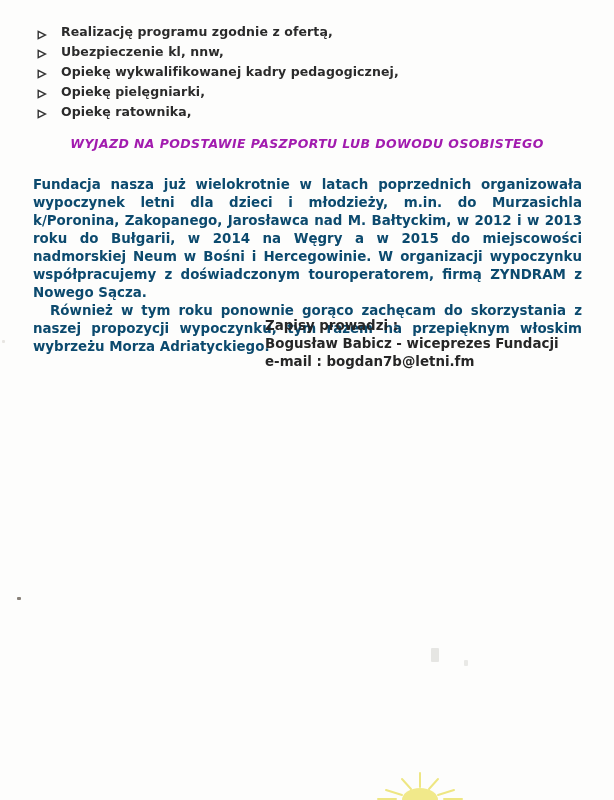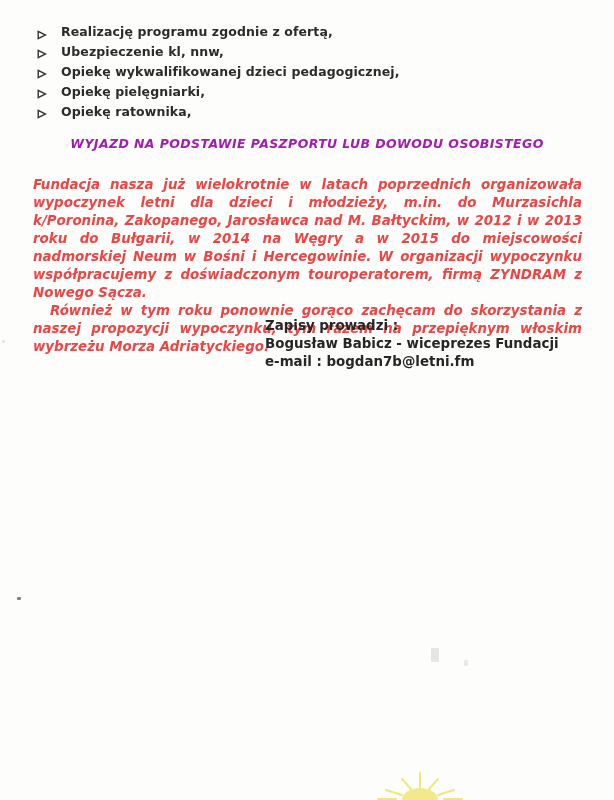--- a/index.html
+++ b/index.html
@@ -54,22 +54,21 @@
   }
   
   .body-text {
     position: absolute;
     left: 33px;
     top: 176px;
     width: 549px;
     font-size: 13.4px;
     line-height: 18px;
     font-weight: 600;
-    color: #ef4444;
-    font-style: italic;
+    color: #0c4a6e;
   }
   .body-text p {
     margin: 0;
     text-align: justify;
   }
   .body-text p.indent {
     text-indent: 17px;
   }
   .body-text .bold {
     font-weight: 800;
@@ -118,21 +117,21 @@
     <li>
       <span class="arrow"><svg width="10" height="10" viewBox="0 0 10 10">
             <path d="M1.2,1.4 L8.6,5 L1.2,8.6 Z" fill="none" stroke="#333" stroke-width="1.4" stroke-linejoin="miter"></path>
           </svg></span>
       <span>Ubezpieczenie kl, nnw,</span>
     </li>
     <li>
       <span class="arrow"><svg width="10" height="10" viewBox="0 0 10 10">
             <path d="M1.2,1.4 L8.6,5 L1.2,8.6 Z" fill="none" stroke="#333" stroke-width="1.4" stroke-linejoin="miter"></path>
           </svg></span>
-      <span>Opiekę wykwalifikowanej dzieci pedagogicznej,</span>
+      <span>Opiekę wykwalifikowanej kadry pedagogicznej,</span>
     </li>
     <li>
       <span class="arrow"><svg width="10" height="10" viewBox="0 0 10 10">
             <path d="M1.2,1.4 L8.6,5 L1.2,8.6 Z" fill="none" stroke="#333" stroke-width="1.4" stroke-linejoin="miter"></path>
           </svg></span>
       <span>Opiekę pielęgniarki,</span>
     </li>
     <li>
       <span class="arrow"><svg width="10" height="10" viewBox="0 0 10 10">
             <path d="M1.2,1.4 L8.6,5 L1.2,8.6 Z" fill="none" stroke="#333" stroke-width="1.4" stroke-linejoin="miter"></path>

